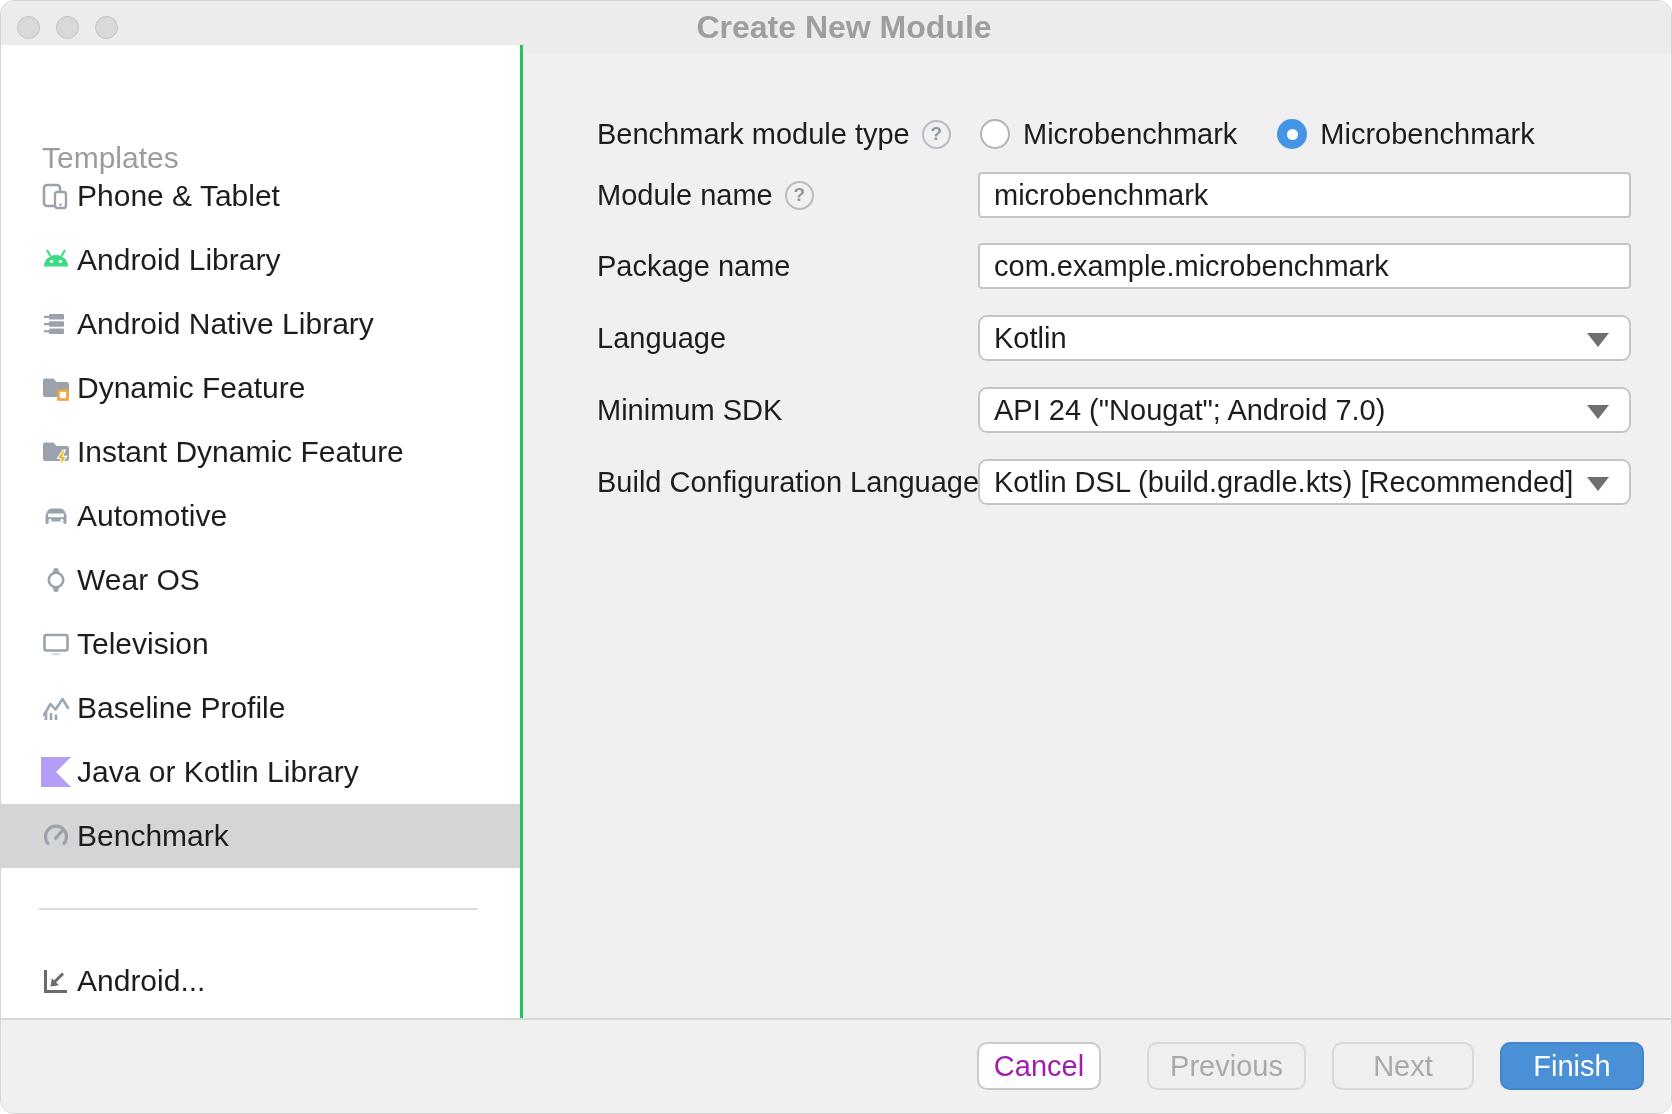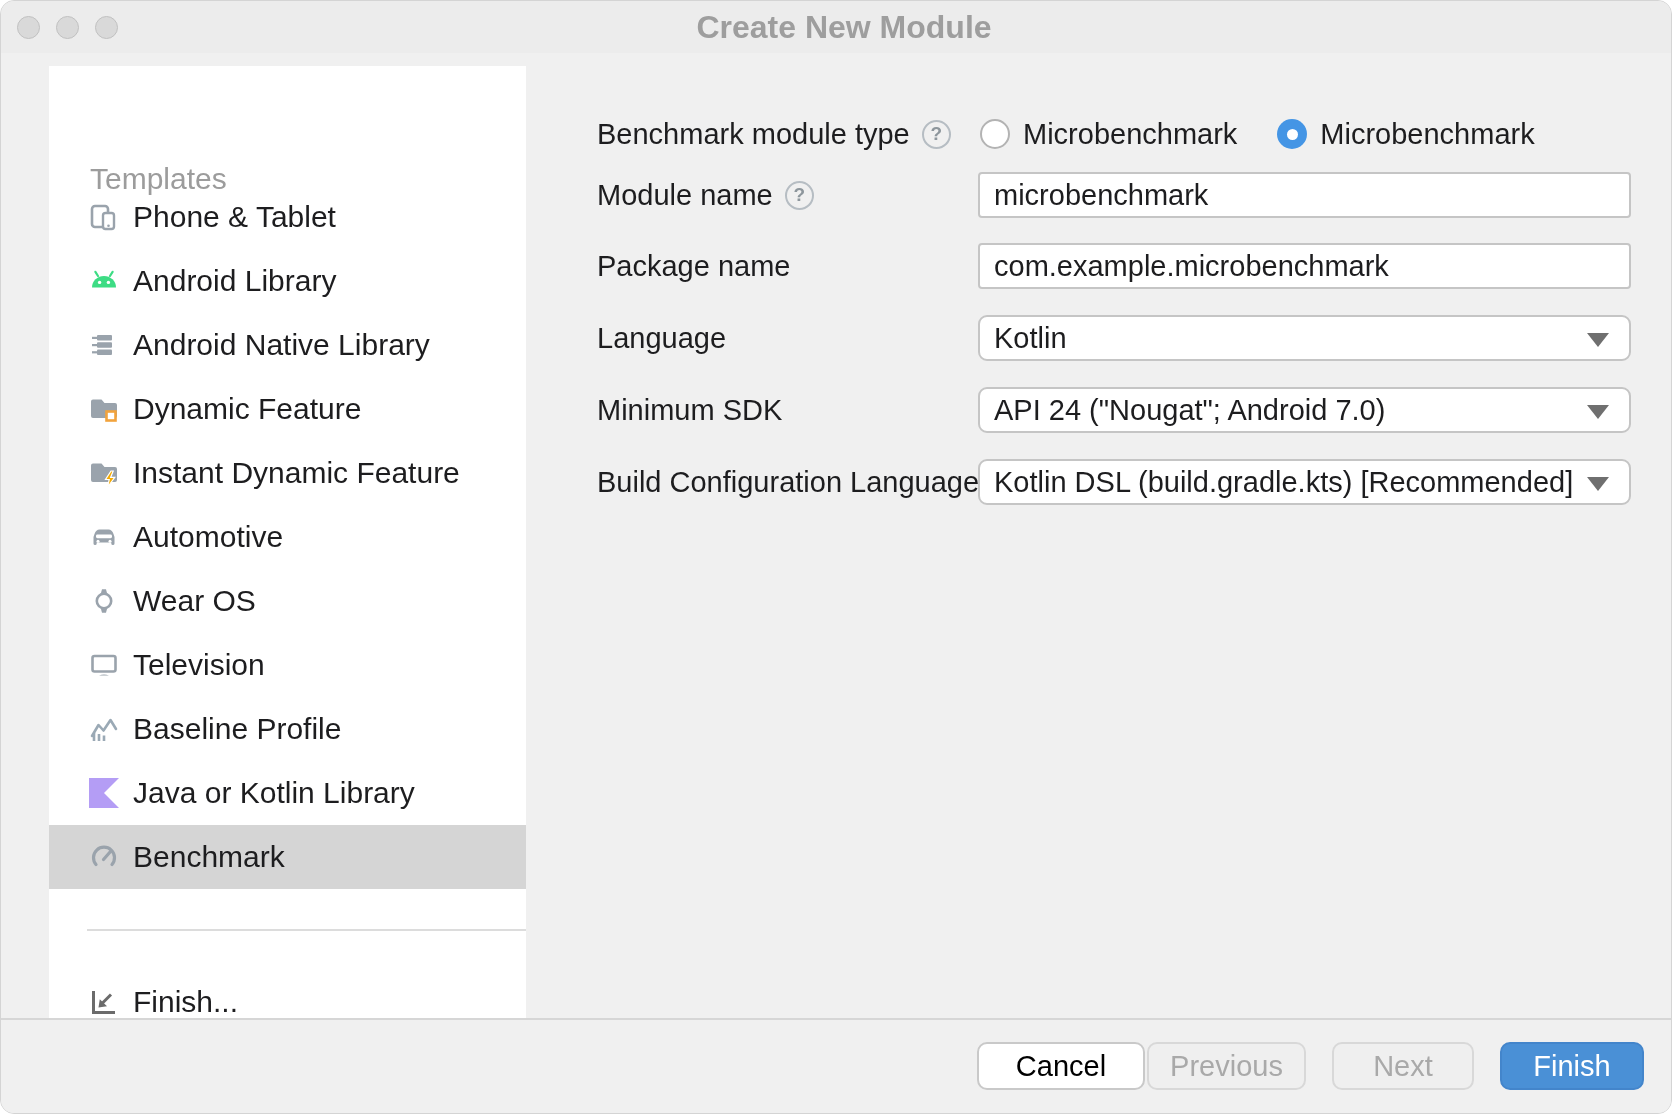--- a/index.html
+++ b/index.html
@@ -8,25 +8,25 @@
 
   
   .titlebar{position:absolute;top:0;left:0;right:0;height:52px;background:#ececec;}
   .traffic{position:absolute;top:15px;width:23px;height:23px;border-radius:50%;
            background:#d9d9d9;border:1px solid #c1c1c1;box-sizing:border-box;padding:0;cursor:default;}
   .traffic.t1{left:16px}.traffic.t2{left:55px}.traffic.t3{left:94px}
   .win-title{position:absolute;left:0;right:0;top:0;height:52px;line-height:52px;text-align:center;
              font-size:32px;font-weight:600;color:#9e9e9e;padding-left:16px;}
 
   
-  .sidebar{position:absolute;top:65px;left:0;width:522px;bottom:95px;background:#ffffff;
-           border-right:3px solid #22c55e;box-sizing:border-box;margin-left:48px;}
+  .sidebar{position:absolute;top:44px;left:0;width:522px;bottom:95px;background:#ffffff;
+           border-right:3px solid #22c55e;box-sizing:border-box;}
   .sidebar-header{position:absolute;top:96px;left:41px;font-size:30px;color:#9c9c9c;}
   .tpl-list{position:absolute;top:119px;left:0;right:0;}
-  .item{height:64px;display:flex;align-items:center;padding-left:40px;gap:14px;
+  .item{height:64px;display:flex;align-items:center;padding-left:40px;gap:6px;
         font-size:30px;color:#1d1d1f;cursor:default;white-space:nowrap;}
   .item.selected{background:#d5d5d5;}
   .icon30{width:30px;height:30px;flex:0 0 30px;display:flex;align-items:center;justify-content:center;}
   .separator{position:absolute;top:863px;left:38px;right:42px;border-top:2px solid #dcdcdc;}
   .import-row{position:absolute;top:904px;left:0;right:0;}
 
   
   .main{position:absolute;top:52px;left:525px;right:0;bottom:95px;background:#f0f0f0;}
   .form-row{position:absolute;left:0;right:0;height:46px;}
   .row-label{position:absolute;left:43px;top:0;height:100%;display:flex;align-items:center;gap:12px;
@@ -51,21 +51,21 @@
   .radio.on{background:#4495e5;display:flex;align-items:center;justify-content:center;}
   .radio.on::after{content:"";width:11px;height:11px;border-radius:50%;background:#fff;}
   #row-type{top:58px}#row-module{top:119px}#row-package{top:190px}
   #row-language{top:262px}#row-minsdk{top:334px}#row-buildcfg{top:406px}
 
   
   .footer{position:absolute;left:0;right:0;bottom:0;height:95px;background:#f0f0f0;
           border-top:2px solid #d6d6d6;box-sizing:border-box;}
   .btn{position:absolute;top:22px;height:48px;border-radius:10px;font-family:"Liberation Sans",sans-serif;
        font-size:29px;box-sizing:border-box;display:flex;align-items:center;justify-content:center;cursor:default;}
-  .btn-cancel{left:976px;width:168px;background:#ffffff;border:2px solid #c9c9c9;color:#000000;}
+  .btn-cancel{left:976px;width:124px;background:#ffffff;border:2px solid #c9c9c9;color:#a21caf;}
   .btn-disabled{background:#efefef;border:2px solid #d8d8d8;color:#a9a9a9;}
   .btn-previous{left:1146px;width:159px;}
   .btn-next{left:1331px;width:142px;}
   .btn-finish{left:1499px;width:144px;background:#4a90d6;border:2px solid #4385cb;color:#ffffff;text-align:right;}
 </style>
 </head>
 <body>
 
 <div class="window">
 
@@ -208,21 +208,21 @@
     <div class="separator"></div>
 
     <div class="item import-row">
       <span class="icon30">
         <svg width="30" height="30" viewBox="0 0 30 30">
           <path d="M4.5 4 V25.5 H26" fill="none" stroke="#6b6b6b" stroke-width="3"></path>
           <line x1="22" y1="7.5" x2="13.5" y2="16" stroke="#6b6b6b" stroke-width="3"></line>
           <polygon points="9.5,20.5 10.8,12.2 18,19.2" fill="#6b6b6b"></polygon>
         </svg>
         </span>
-      <span>Finish...</span>
+      <span>Android...</span>
     </div>
   </div>
 
   <div class="main">
 
     <div class="form-row" id="row-type">
       <div class="row-label">
         <span>Benchmark module type</span>
         <span class="help">?</span>
       </div>

